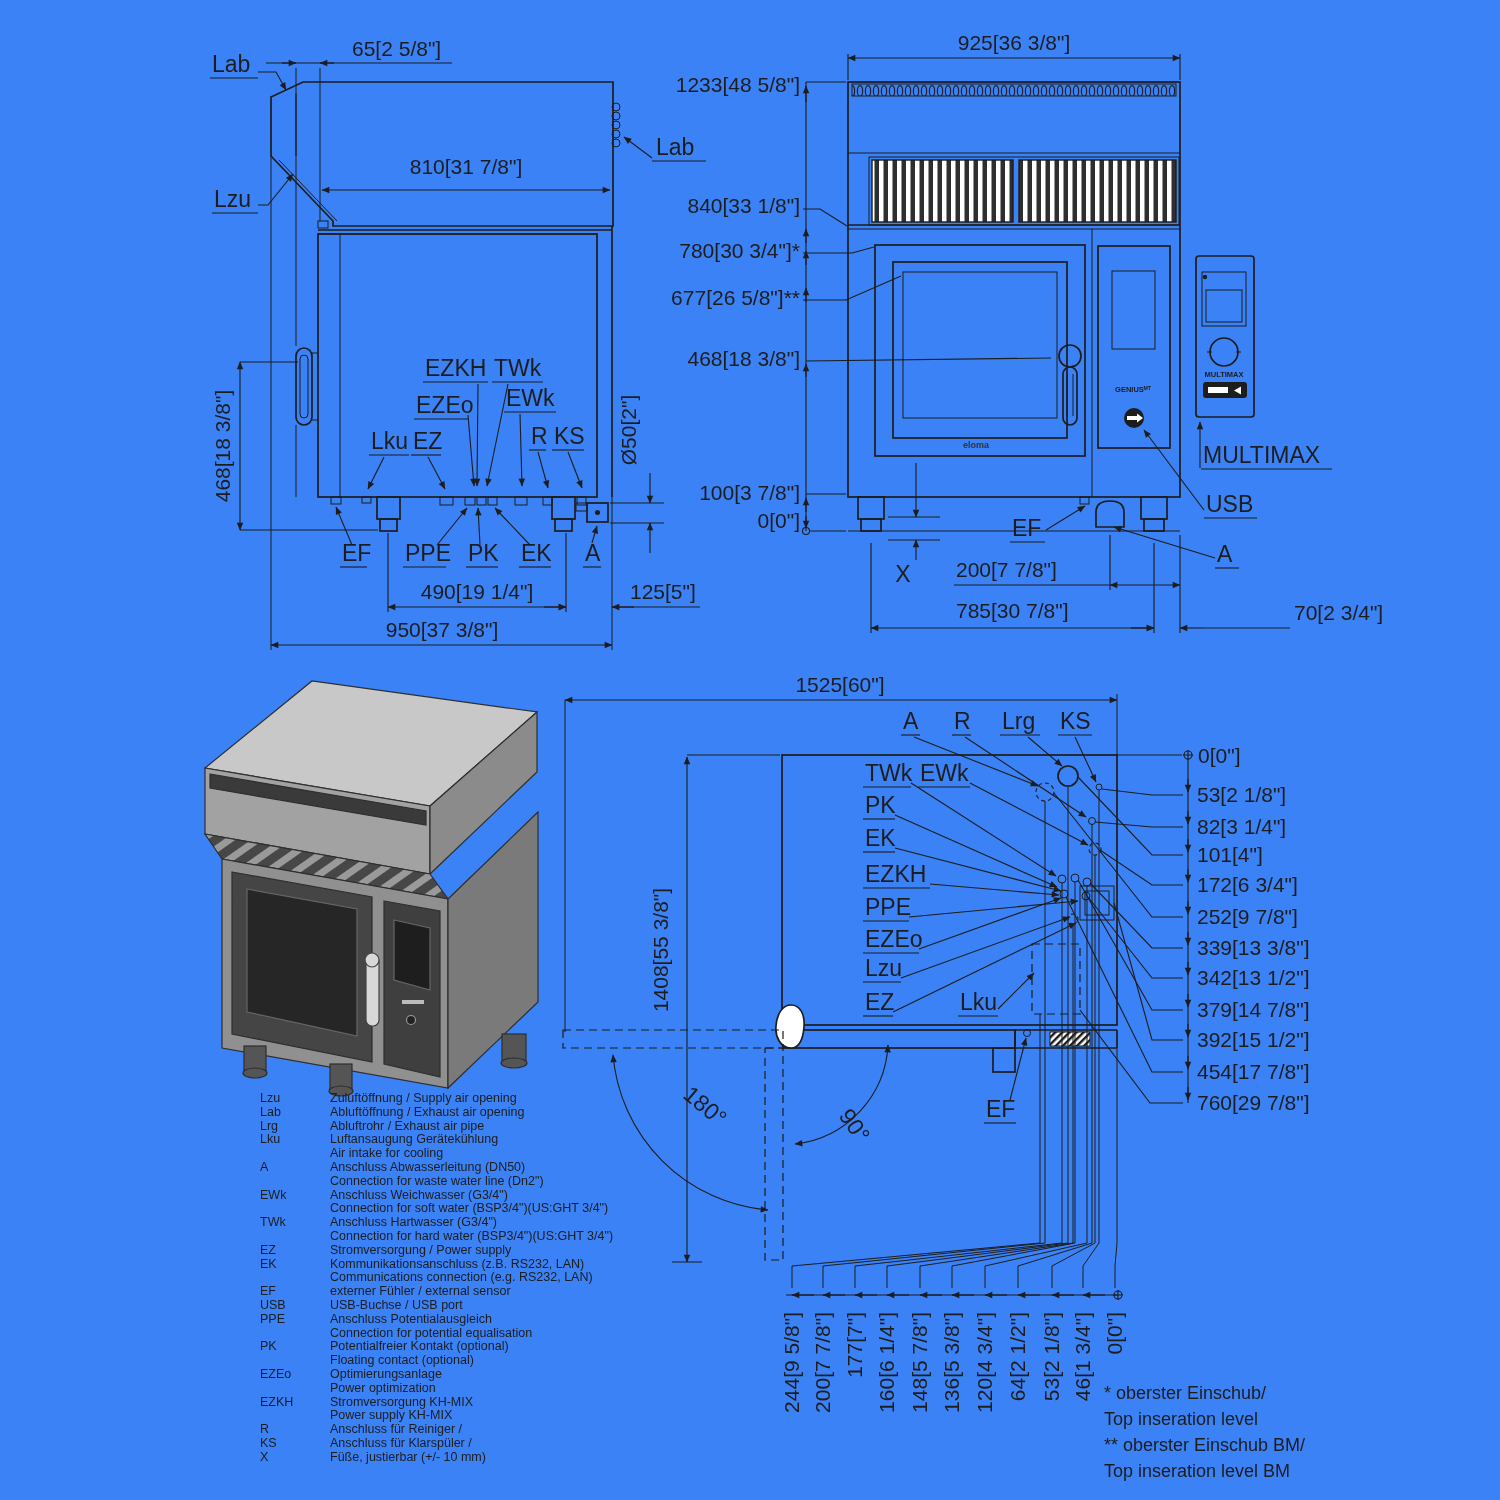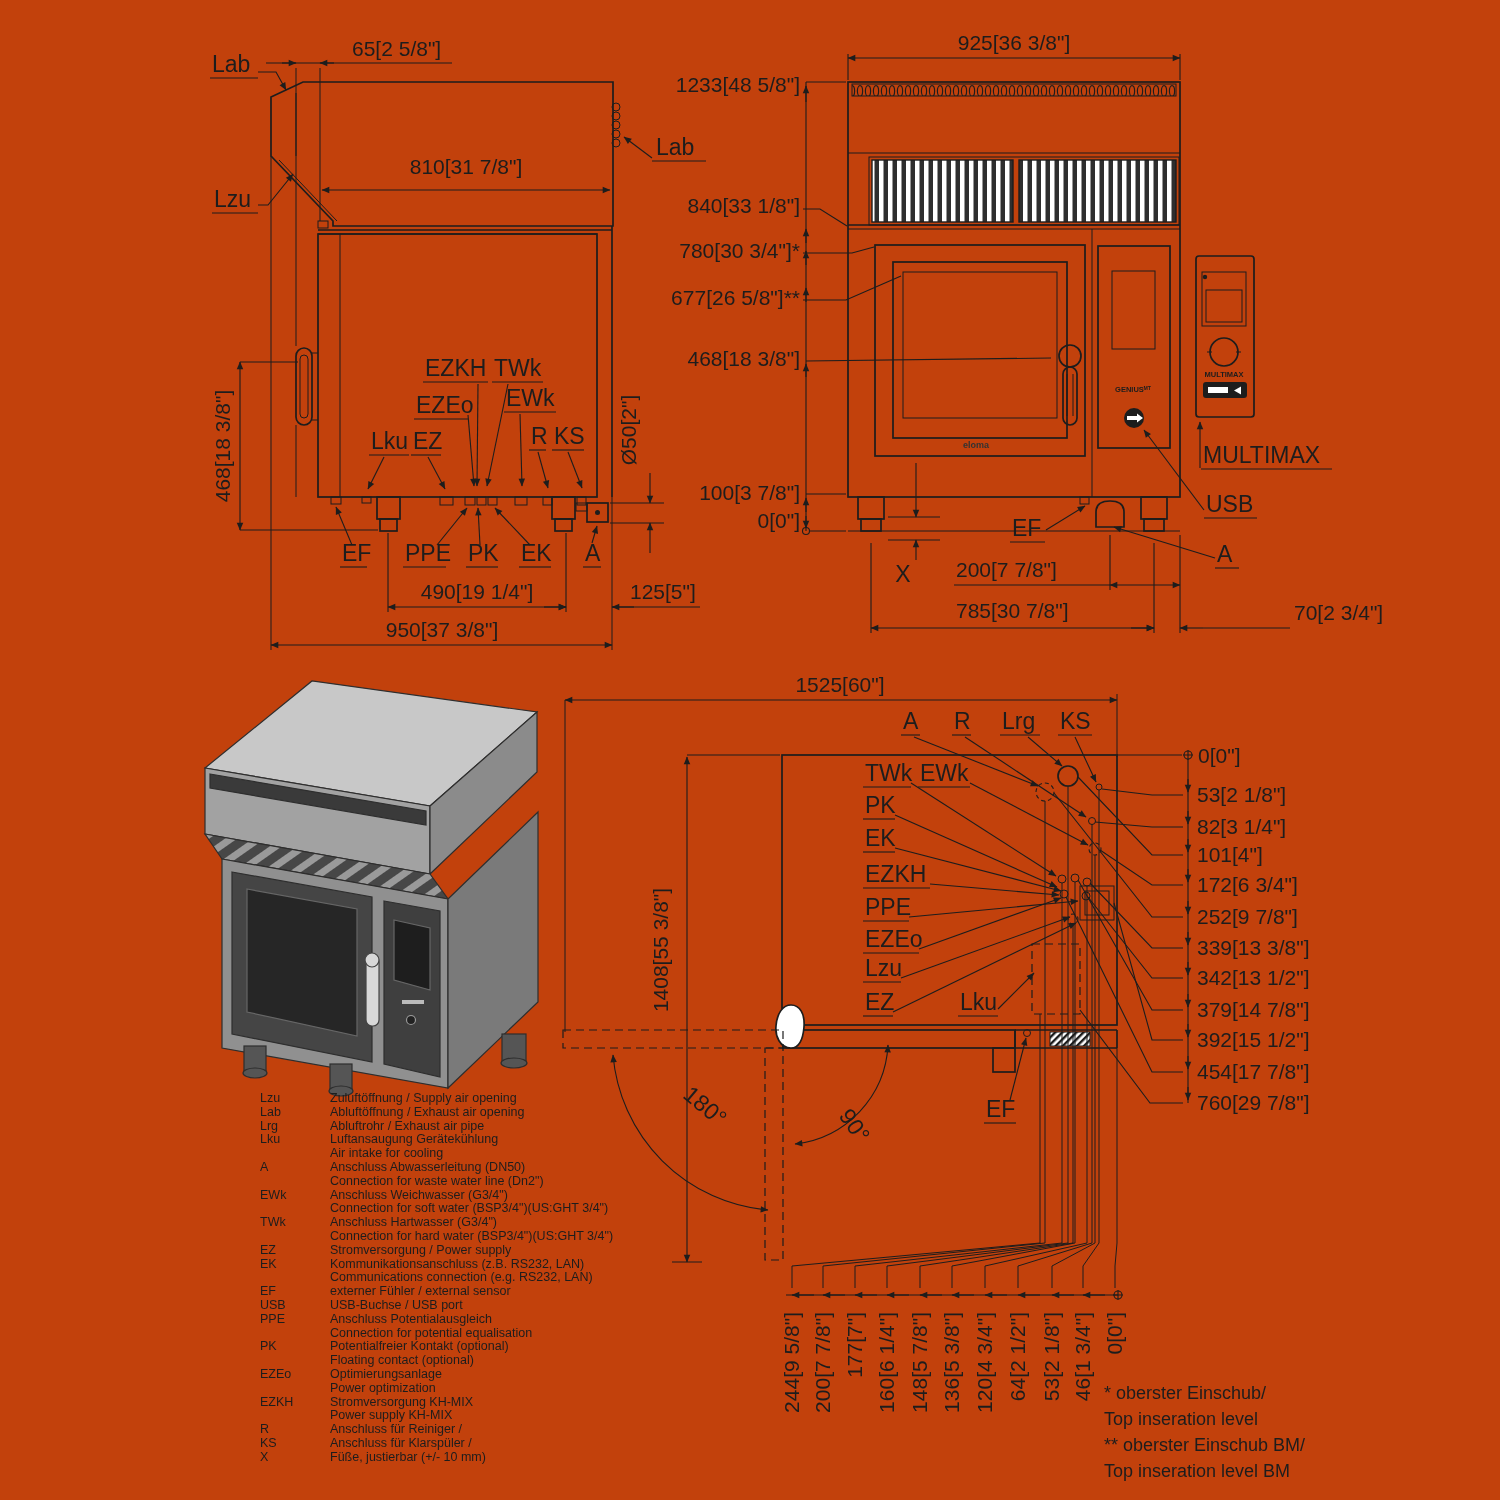--- a/index.html
+++ b/index.html
@@ -1,16 +1,16 @@
 <!DOCTYPE html>
 <html><head>
 <meta charset="utf-8">
 <style>
   html,body{margin:0;padding:0;background:#fff;}
-  #stage{width:1500px;height:1500px;position:relative;background:#c2410c;font-family:"Liberation Sans",sans-serif;}
+  #stage{width:1500px;height:1500px;position:relative;background:#3b82f6;font-family:"Liberation Sans",sans-serif;}
   svg text{font-family:"Liberation Sans",sans-serif;fill:#1d1d1d;}
   .ln{stroke:#1d1d1d;stroke-width:1.7;fill:none;stroke-linecap:butt;stroke-linejoin:miter;}
   .th{stroke:#1d1d1d;stroke-width:1;fill:none;}
   .dimln{stroke:#1d1d1d;stroke-width:1.1;fill:none;}
   .dsh{stroke:#1d1d1d;stroke-width:1.2;fill:none;stroke-dasharray:8 5;}
   .dshs{stroke:#1d1d1d;stroke-width:1.1;fill:none;stroke-dasharray:4 3;}
   .t-dim{font-size:21px;}
   .t-lab{font-size:23px;}
   .t-leg{font-size:12.5px;}
   .t-note{font-size:18px;}

